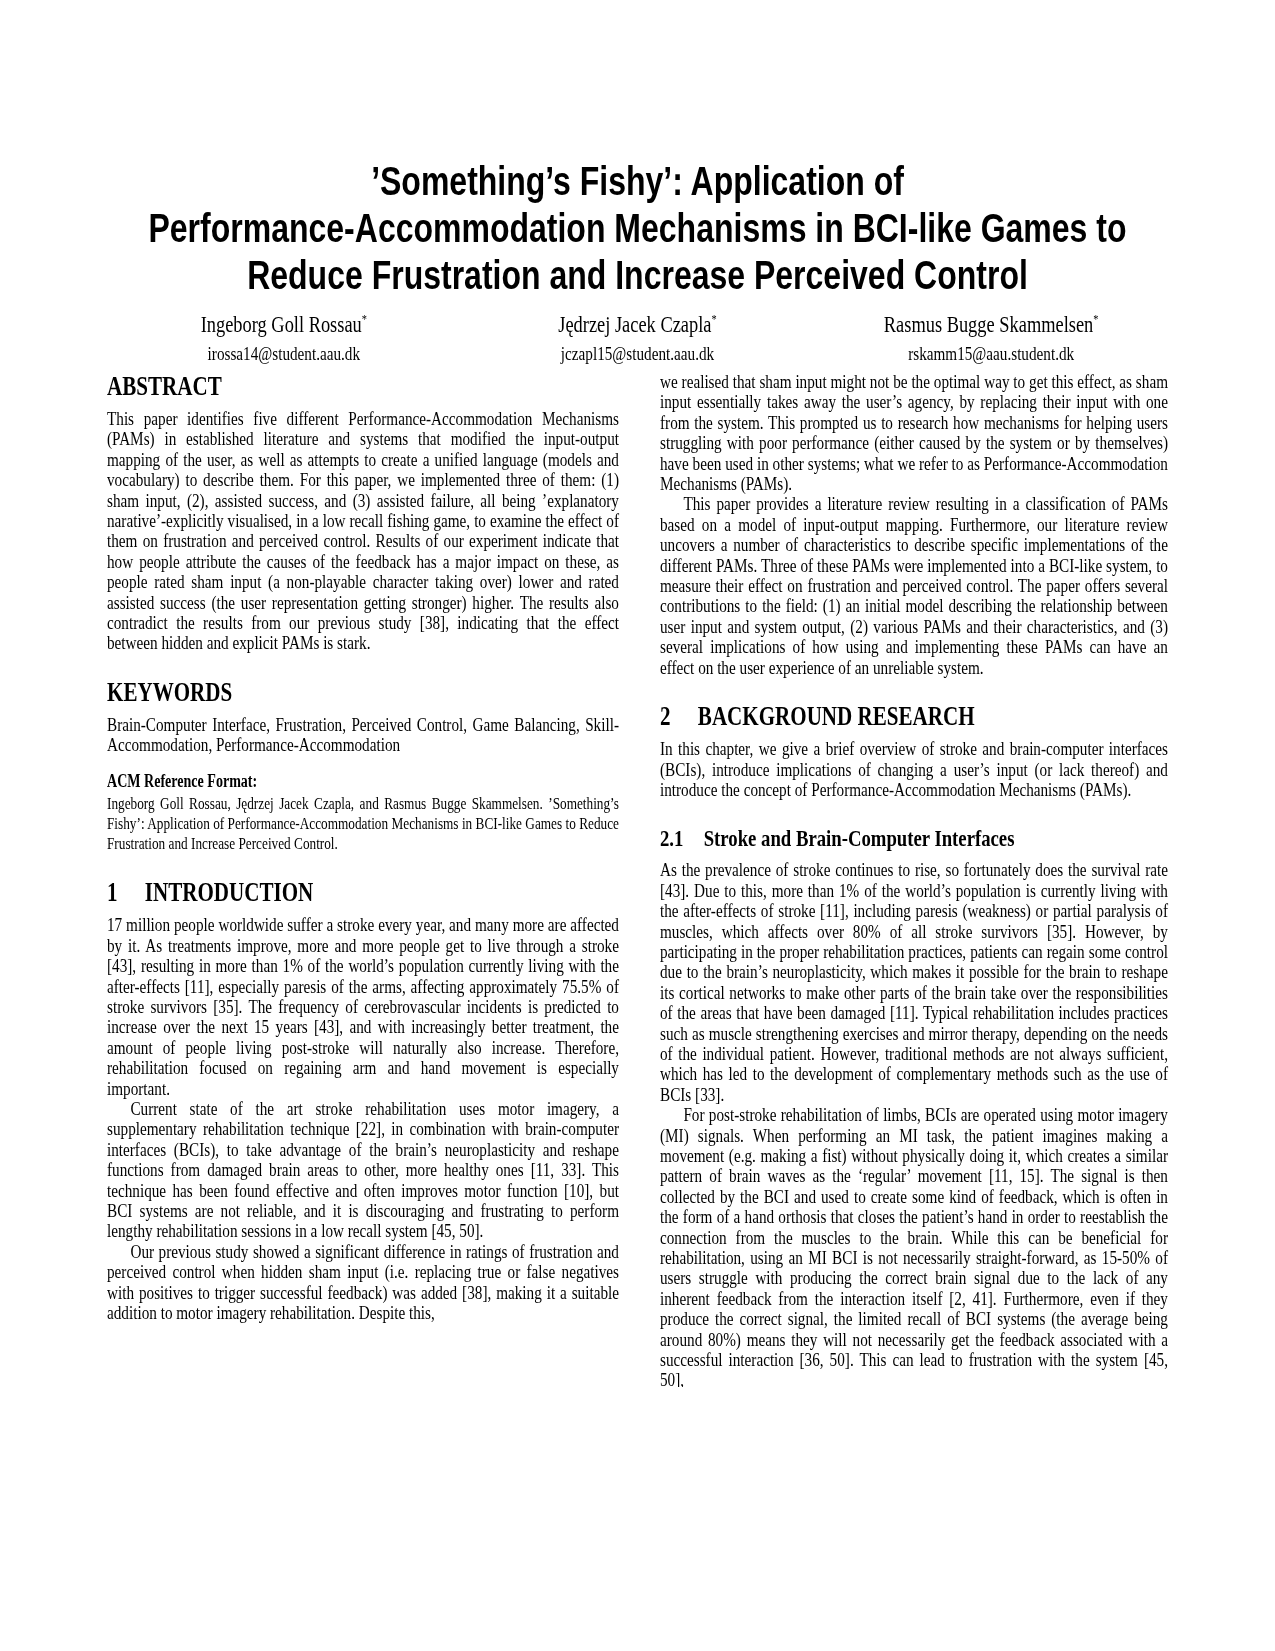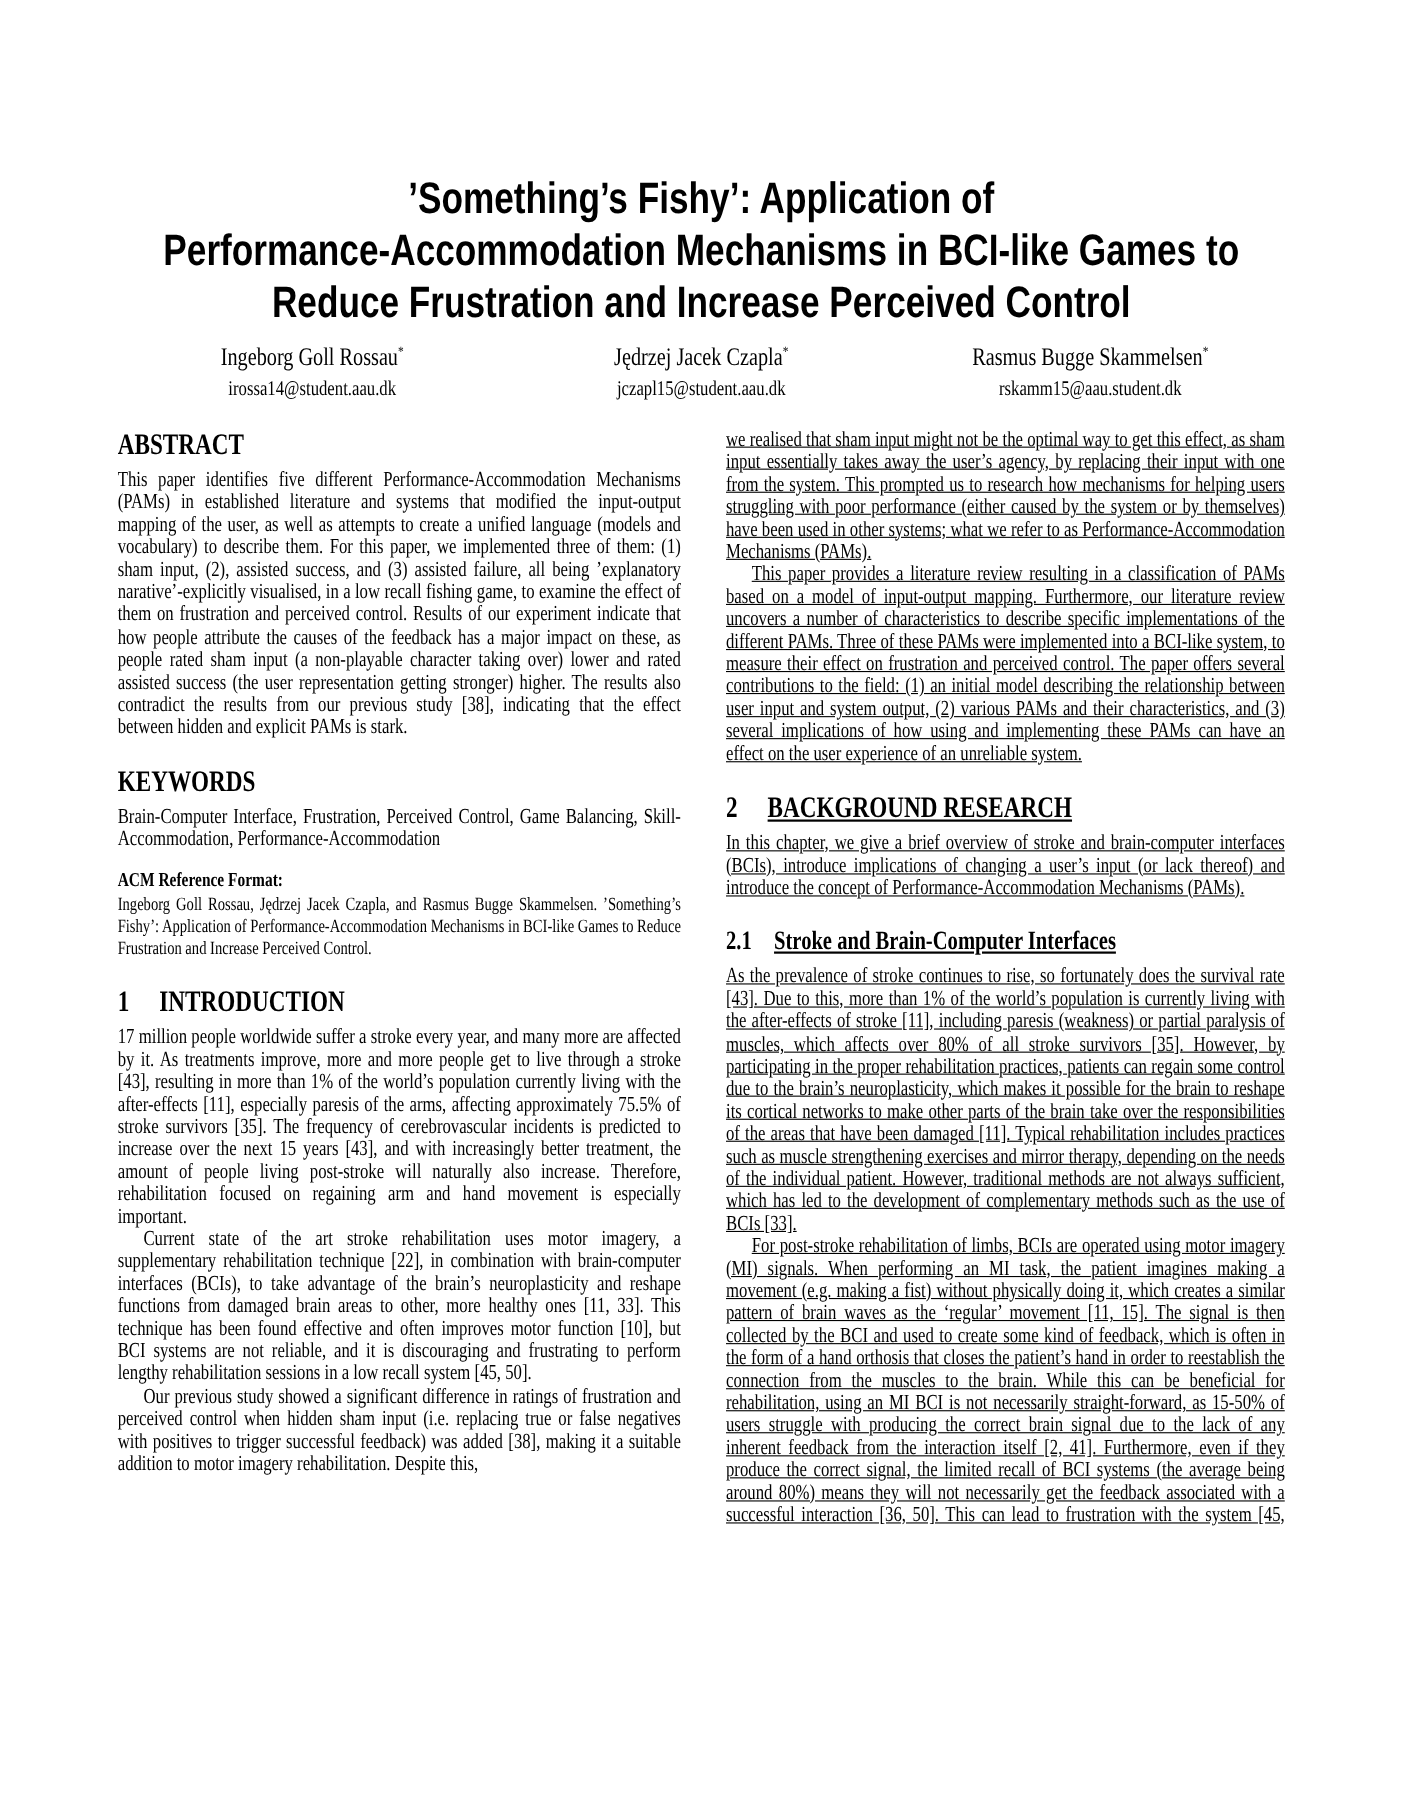--- a/index.html
+++ b/index.html
@@ -28,23 +28,23 @@
   }
   .title-line { display: block; }
 
   .authors-block { position: absolute; left: 107px; top: 311px; width: 1061px; }
   .authors-row { display: flex; }
   .author { flex: 1 1 0; text-align: center; }
   .author-name { font-size: 23px; line-height: 28px; }
   .author-name sup { font-size: 13px; line-height: 0; }
   .author-email { font-size: 19px; line-height: 24px; margin-top: 3px; }
 
-  .col { position: absolute; top: 372px; margin-top: 18px; }
+  .col { position: absolute; top: 372px; }
   .col-left  { left: 107px; width: 512px; }
-  .col-right { left: 660px; width: 508px; text-decoration: underline; }
+  .col-right { left: 660px; width: 508px; }
 
   .body-text {
     margin: 0;
     font-size: 19.5px;
     line-height: 20.4px;
     text-align: justify;
     hyphens: auto; -webkit-hyphens: auto;
   }
   .indent { text-indent: 30px; }
 

